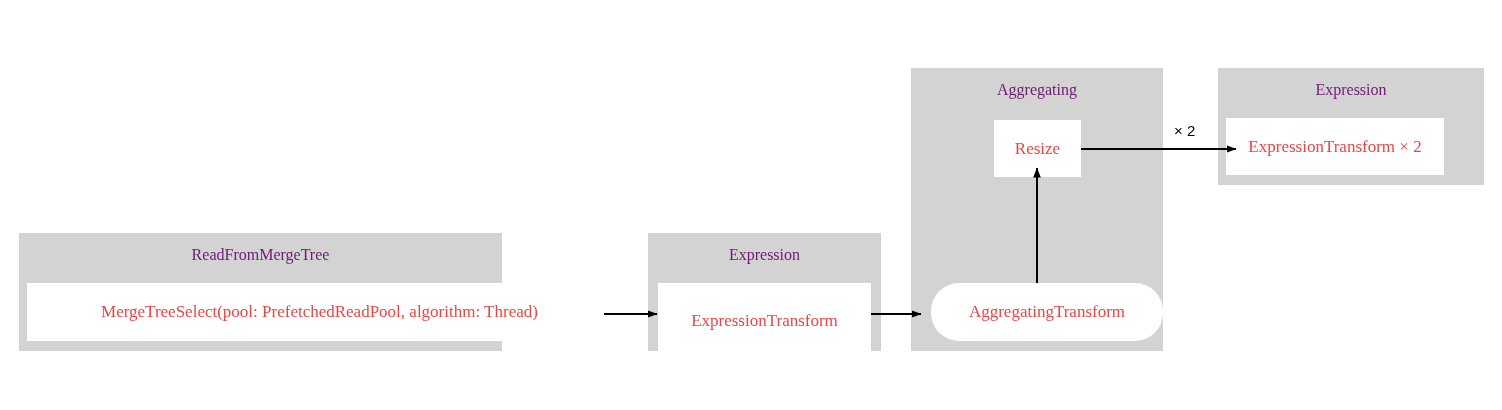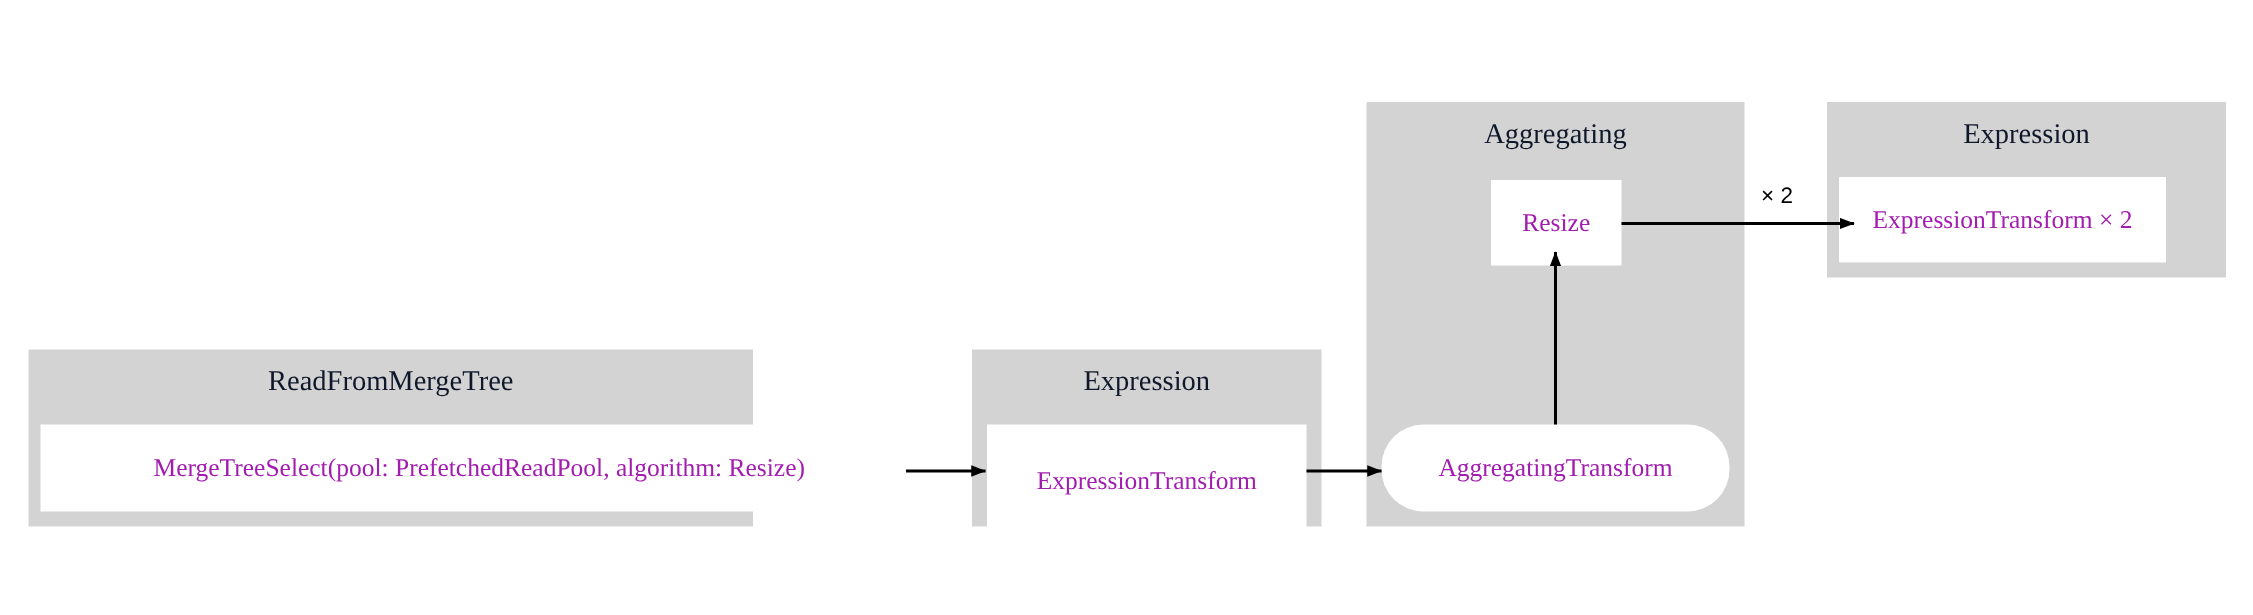--- a/index.html
+++ b/index.html
@@ -19,35 +19,35 @@
     position: absolute;
     background: #d3d3d3;
     box-sizing: border-box;
   }
   .cluster-title {
     position: absolute;
     left: 0;
     right: 0;
     text-align: center;
     font-family: "Liberation Serif", "DejaVu Serif", serif;
-    font-size: 19px;
-    color: #0f172a;
+    font-size: 16px;
+    color: #701a75;
     line-height: 20px;
     white-space: nowrap;
   }
   .node {
     position: absolute;
     background: #ffffff;
     box-sizing: border-box;
     display: flex;
     align-items: center;
     justify-content: center;
     font-family: "Liberation Serif", "DejaVu Serif", serif;
     font-size: 17px;
-    color: #a21caf;
+    color: #ef4444;
     white-space: nowrap;
   }
   .edge-label {
     position: absolute;
     font-family: "Liberation Sans", "DejaVu Sans", sans-serif;
     font-size: 15px;
     color: #000000;
     white-space: nowrap;
     line-height: 16px;
   }
@@ -60,32 +60,32 @@
     pointer-events: none;
   }
 </style>
 </head>
 <body>
 
 <div id="canvas">
 
   <div class="cluster" style="left:19px; top:233px; width:483px; height:118px;">
     <div class="cluster-title" style="top:12px;">ReadFromMergeTree</div>
-    <div class="node" style="left:8px; top:50px; width:585px; height:58px;">MergeTreeSelect(pool: PrefetchedReadPool, algorithm: Resize)</div>
+    <div class="node" style="left:8px; top:50px; width:585px; height:58px;">MergeTreeSelect(pool: PrefetchedReadPool, algorithm: Thread)</div>
   </div>
 
   <div class="cluster" style="left:648px; top:233px; width:233px; height:118px;">
     <div class="cluster-title" style="top:12px;">Expression</div>
     <div class="node" style="left:10px; top:50px; width:213px; height:76px;">ExpressionTransform</div>
   </div>
 
   <div class="cluster" style="left:911px; top:68px; width:252px; height:283px;">
     <div class="cluster-title" style="top:12px;">Aggregating</div>
     <div class="node" style="left:83px; top:52px; width:87px; height:57px;">Resize</div>
-    <div class="node" style="left:10px; top:215px; width:232px; height:58px;border-radius:28px;">AggregatingTransform</div>
+    <div class="node" style="left:20px; top:215px; width:232px; height:58px;border-radius:28px;">AggregatingTransform</div>
   </div>
 
   <div class="cluster" style="left:1218px; top:68px; width:266px; height:117px;">
     <div class="cluster-title" style="top:12px;">Expression</div>
     <div class="node" style="left:8px; top:50px; width:218px; height:57px;">ExpressionTransform × 2</div>
   </div>
 
   <svg class="edge-svg" viewBox="0 0 1502 410">
     <defs>
       <marker id="arrowhead" markerWidth="10" markerHeight="8" refX="9.5" refY="4" orient="auto" markerUnits="userSpaceOnUse">

